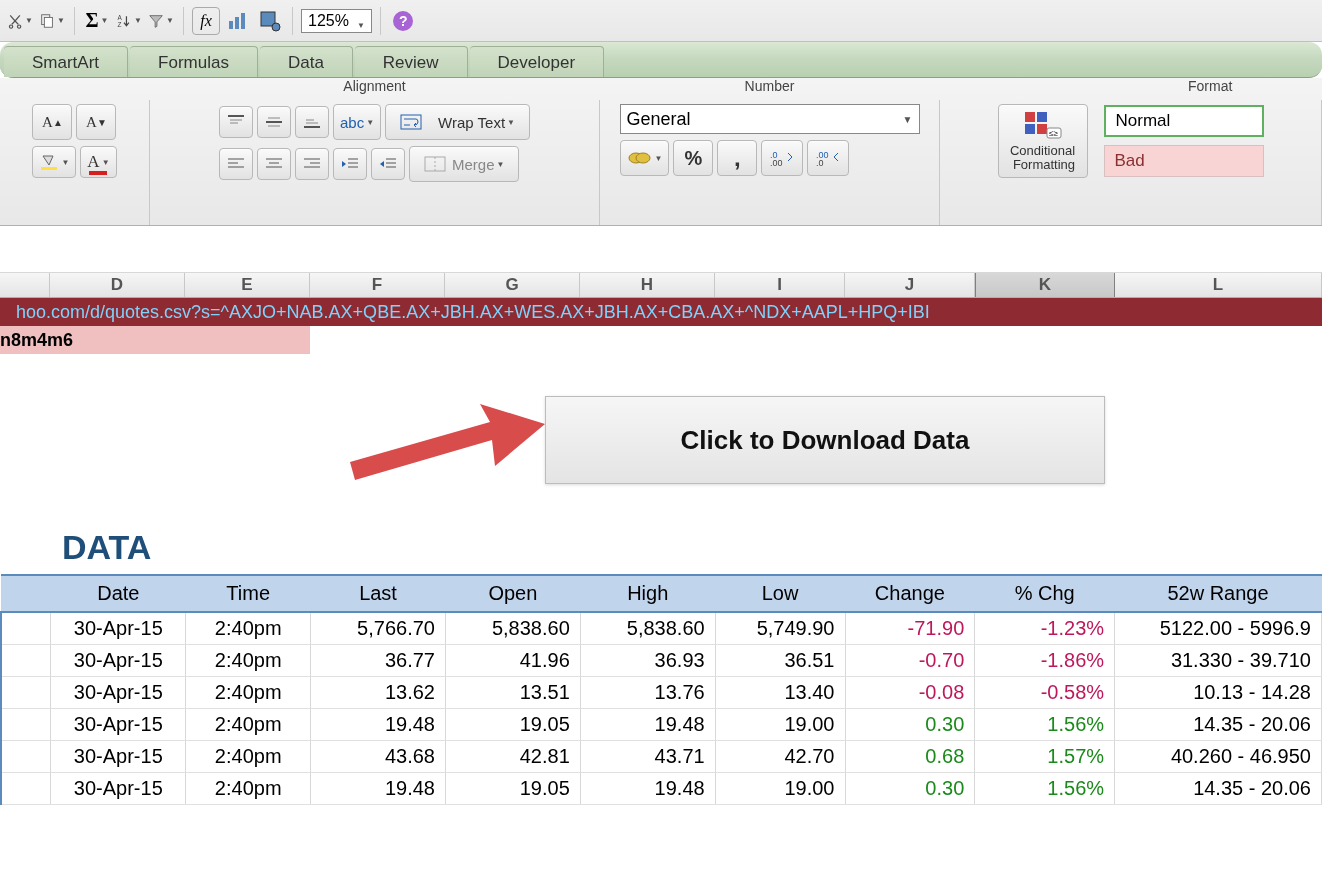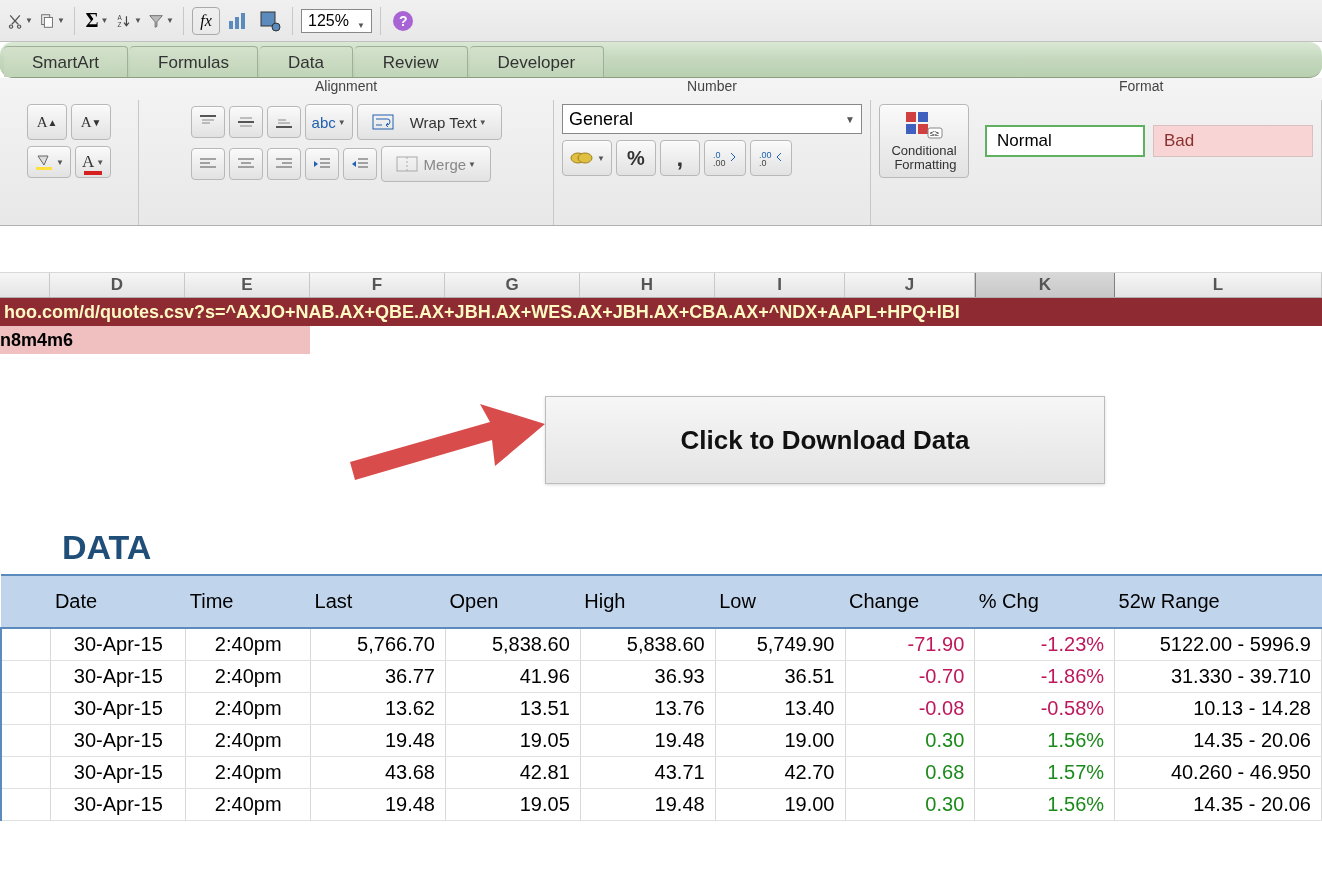--- a/index.html
+++ b/index.html
@@ -109,23 +109,23 @@
       margin-top: 46px;
     }
     .col-head {
       border-right: 1px solid #c8c8c8;
       font-size: 17px; font-weight: bold; color: #555;
       display:flex; align-items:center; justify-content:center;
     }
     .col-head.selected { background: linear-gradient(#d8d8d8, #c8c8c8); border-left:1px solid #808080; border-right:1px solid #808080; }
 
     .url-row1 {
-      background: #8e2a32; color: #fef9c3; font-weight: bold;
+      background: #8e2a32; color: #7dd3fc; font-weight: normal;
       height: 28px; font-size: 18px; display:flex; align-items:center;
-      padding-left: 4px; white-space: nowrap; overflow:hidden;
+      padding-left: 16px; white-space: nowrap; overflow:hidden;
     }
     .url-row2 {
       background: #f0bfc0; color: #000; font-weight: bold;
       height: 28px; font-size: 18px; display:flex; align-items:center;
       width: 310px; padding-left: 0;
     }
 
     .download-btn-container {
       position: absolute; top: 124px; left: 545px;
     }
@@ -147,21 +147,21 @@
 
     .data-table {
       position: absolute; top: 302px; left: 0; right: 0;
       border-collapse: collapse; width: 100%;
     }
     .data-table thead th {
       background: #c0d4ec;
       border-top: 2px solid #5b8bbd;
       border-bottom: 2px solid #5b8bbd;
       font-size: 20px; font-weight: normal; color: #000;
-      padding: 14px 4px; text-align: left;
+      padding: 6px 4px; text-align: center;
     }
     .data-table tbody td {
       border-right: 1px solid #d8d8d8;
       border-bottom: 1px solid #e0e0e0;
       padding: 4px 10px; font-size: 20px; text-align: right;
       white-space: nowrap;
     }
     .data-table tbody td.left { text-align: center; }
     .data-table tbody td.neg { color: #be185d; }
     .data-table tbody td.pos { color: #1a8a1a; }
@@ -409,21 +409,21 @@
           <rect x="2" y="2" width="10" height="10" fill="#d04040"></rect>
             <rect x="14" y="2" width="10" height="10" fill="#4060c0"></rect>
           <rect x="2" y="14" width="10" height="10" fill="#4060c0"></rect>
             <rect x="14" y="14" width="10" height="10" fill="#d04040"></rect>
           <rect x="24" y="18" width="14" height="10" rx="2" fill="#fff" stroke="#888"></rect>
             <text x="26" y="26" font-size="8">≤≥</text>
         </svg>
         <span style="white-space:pre-line;text-align:right;line-height:1.1;">Conditional
 Formatting</span>
       </div>
-      <div style="display:flex;flex-direction:row;gap:8px;">
+      <div style="display:flex;flex-direction:column;gap:8px;">
         <div class="style-normal">Normal</div>
         <div class="style-bad">Bad</div>
       </div>
     </div>
   </div>
 </div>
 
 <div class="sheet-area">
 
   <div class="col-headers">

